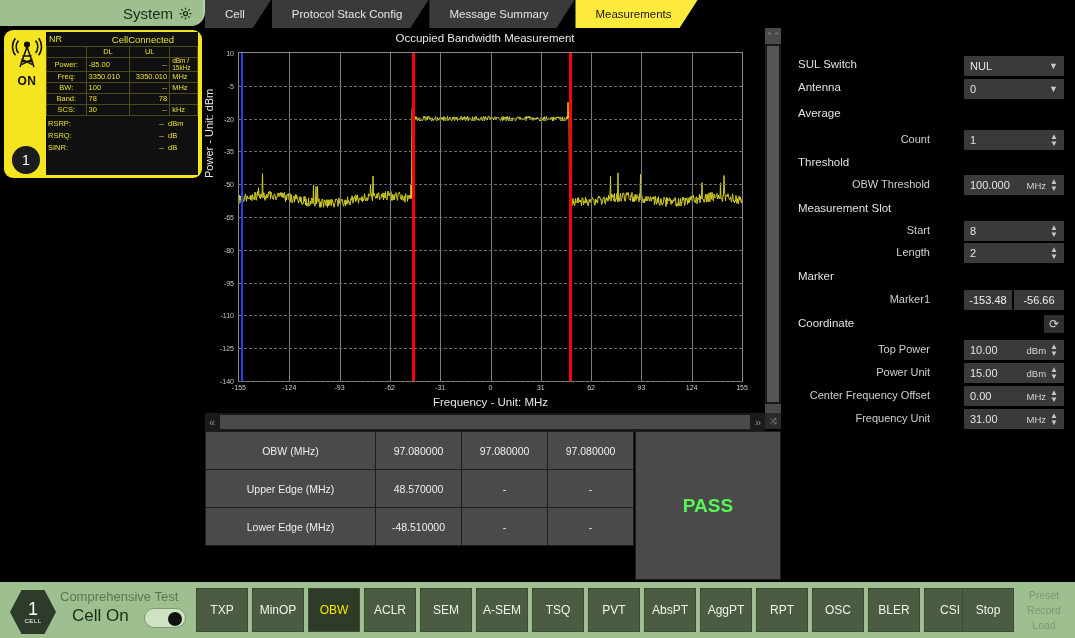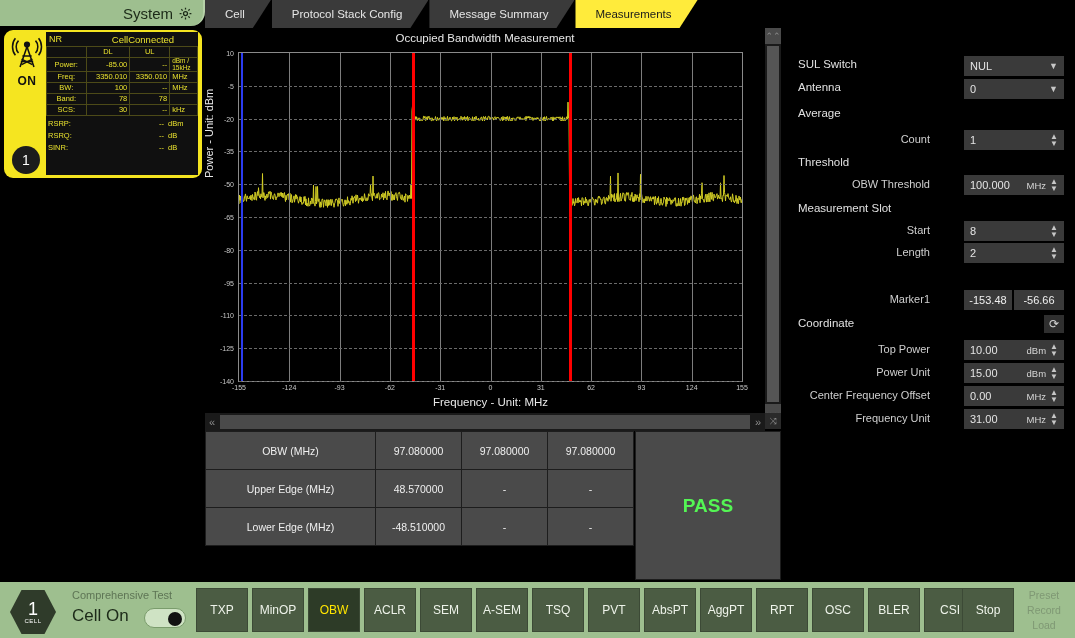--- a/index.html
+++ b/index.html
@@ -39,21 +39,21 @@
   #nrtable {
     position:absolute; left:42px; top:2px; width:152px; height:143px;
     background:#101010; color:#e8e02e; font-size:8px;
   }
   #nrtable .hdr { display:flex; height:14px; align-items:center; }
   #nrtable .hdr .nm { width:42px; padding-left:3px; font-size:9px; }
   #nrtable .hdr .cc { flex:1; text-align:center; font-size:9.5px; }
   #nrtable table { border-collapse:collapse; width:152px; }
   #nrtable td { border:1px solid #4c4a18; height:11px; padding:0 2px; font-size:7.5px; line-height:1.05; }
   .c1 { width:40px; text-align:center; }
-  .c2 { width:44px; text-align:right; }
+  .c2 { width:44px; text-align:left; }
   .c3 { width:40px; text-align:right; }
   .c4 { width:28px; text-align:left; }
   #nrfoot { margin-top:1px; font-size:7.5px; }
   #nrfoot .fr { display:flex; height:12px; align-items:center; padding:0 2px; }
   #nrfoot .fr .k { width:86px; }
   #nrfoot .fr .v { width:34px; text-align:right; padding-right:4px; }
   #nrfoot .fr .u { width:26px; }
   
   #chartwrap { position:absolute; left:205px; top:28px; width:560px; height:384px; background:#000; }
   #chart-title { text-align:center; font-size:11.5px; color:#e8e8e8; padding-top:4px; }
@@ -122,21 +122,21 @@
   }
   
   #bottom { position:absolute; left:0; top:582px; width:1075px; height:56px; background:#9ebf8f; }
   #hexcell {
     position:absolute; left:10px; top:8px; width:46px; height:44px; background:#2f3b2a;
     clip-path: polygon(25% 0, 75% 0, 100% 50%, 75% 100%, 25% 100%, 0 50%);
     color:#fff; display:flex; flex-direction:column; align-items:center; justify-content:center;
   }
   #hexcell .n { font-size:18px; line-height:1; }
   #hexcell .c { font-size:6px; letter-spacing:0.5px; }
-  #comp { position:absolute; left:72px; top:7px; font-size:11px; color:#5e7555; }
+  #comp { position:absolute; left:60px; top:7px; font-size:13px; color:#5e7555; }
   #cellon { position:absolute; left:72px; top:24px; font-size:17px; color:#1c2a18; }
   #celltoggle {
     position:absolute; left:144px; top:26px; width:42px; height:20px; border-radius:10px;
     background:#cfe3c4; border:1px solid #7a9c6c;
   }
   #celltoggle .knob { position:absolute; right:3px; top:3px; width:14px; height:14px; border-radius:50%; background:#121212; }
   #testbtns { position:absolute; left:196px; top:6px; display:flex; gap:4px; }
   .tbtn {
     width:52px; height:44px; background:#4b5c43; color:#eef3ea; font-size:12px;
     display:flex; align-items:center; justify-content:center; border:1px solid #3c4a36;
@@ -414,20 +414,23 @@
   </div>
 
   <div class="row" style="top:215px">
     <div class="rlabel">Length</div>
     <div class="ctl">
       <span class="val">2</span>
       <span class="spin">▲<br>▼</span>
     </div>
   </div>
 
+  <div class="row" style="top:240px">
+    <div class="sect">Marker</div>
+  </div>
 
   <div class="row" style="top:262px">
     <div class="rlabel">Marker1</div>
     <div class="mk" style="left:182px; width:48px">-153.48</div>
     <div class="mk" style="left:232px; width:50px">-56.66</div>
   </div>
 
   <div class="row" style="top:287px">
     <div class="sect">Coordinate</div>
     <div id="refreshicon">⟳</div>

